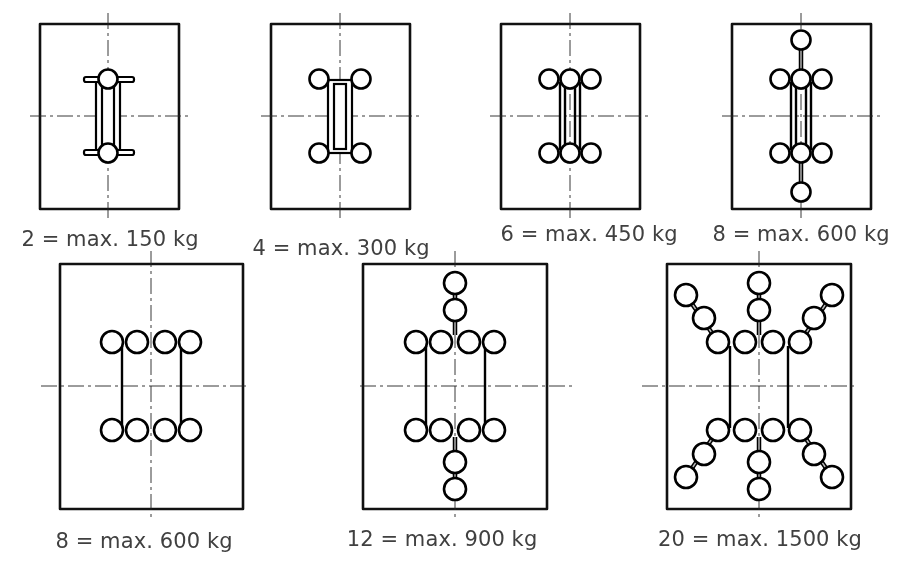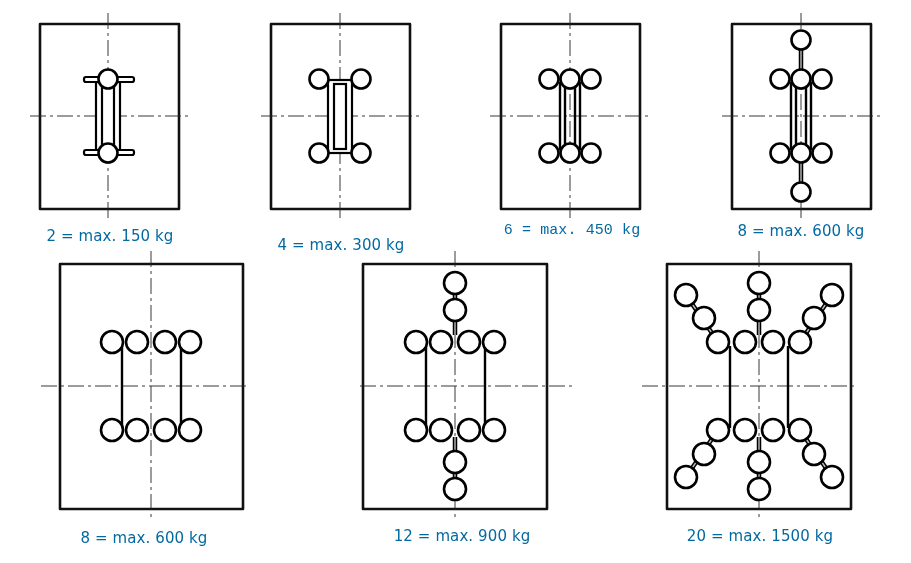--- a/index.html
+++ b/index.html
@@ -6,21 +6,21 @@
   body { width: 911px; height: 563px; position: relative; overflow: hidden;
          font-family: "DejaVu Sans", "Liberation Sans", sans-serif; }
   svg#diagram { position: absolute; left: 0; top: 0; }
   .frame { fill: none; stroke: #111; stroke-width: 2.6; stroke-linejoin: round; }
   .cl { stroke: #222; stroke-width: 0.9; stroke-dasharray: 16 4 3 4; fill: none; }
   .cup { fill: #fff; stroke: #000; stroke-width: 2.6; }
   .bar { stroke: #000; stroke-width: 2.4; fill: none; }
   .rail { fill: #fff; stroke: #000; stroke-width: 2.2; }
   .conn { stroke: #000; stroke-width: 4.5; }
   .conn-in { stroke: #bbb; stroke-width: 1.4; }
-  .label { position: absolute; font-size: 15px; color: #0369a1; white-space: nowrap;
+  .label { position: absolute; font-size: 21px; color: #404040; white-space: nowrap;
            transform: translateX(-50%); letter-spacing: 0.1px; }
 </style>
 </head>
 <body>
 
 <svg id="diagram" width="911" height="563" viewBox="0 0 911 563">
 
   <g>
     <rect class="frame" x="40" y="24" width="139" height="185"></rect>
     <line class="cl" x1="108" y1="13" x2="108" y2="218"></line>
@@ -162,17 +162,17 @@
     <circle class="cup" cx="686" cy="477" r="11"></circle>
     <circle class="cup" cx="814" cy="454" r="11"></circle>
     <circle class="cup" cx="832" cy="477" r="11"></circle>
     <circle class="cup" cx="759" cy="462" r="11"></circle>
     <circle class="cup" cx="759" cy="489" r="11"></circle>
   </g>
 </svg>
 
 <div class="label" style="left:110px; top:227px;">2 = max. 150 kg</div>
 <div class="label" style="left:341px; top:222px;margin-top:14px;">4 = max. 300 kg</div>
-<div class="label" style="left:572px; top:222px;font-family:Liberation Mono, monospace;">6 = max. 450 kg</div>
+<div class="label" style="left:589px; top:222px;">6 = max. 450 kg</div>
 <div class="label" style="left:801px; top:222px;">8 = max. 600 kg</div>
 <div class="label" style="left:144px; top:529px;">8 = max. 600 kg</div>
-<div class="label" style="left:462px; top:527px;">12 = max. 900 kg</div>
+<div class="label" style="left:442px; top:527px;">12 = max. 900 kg</div>
 <div class="label" style="left:760px; top:527px;">20 = max. 1500 kg</div>
 
 </body></html>

